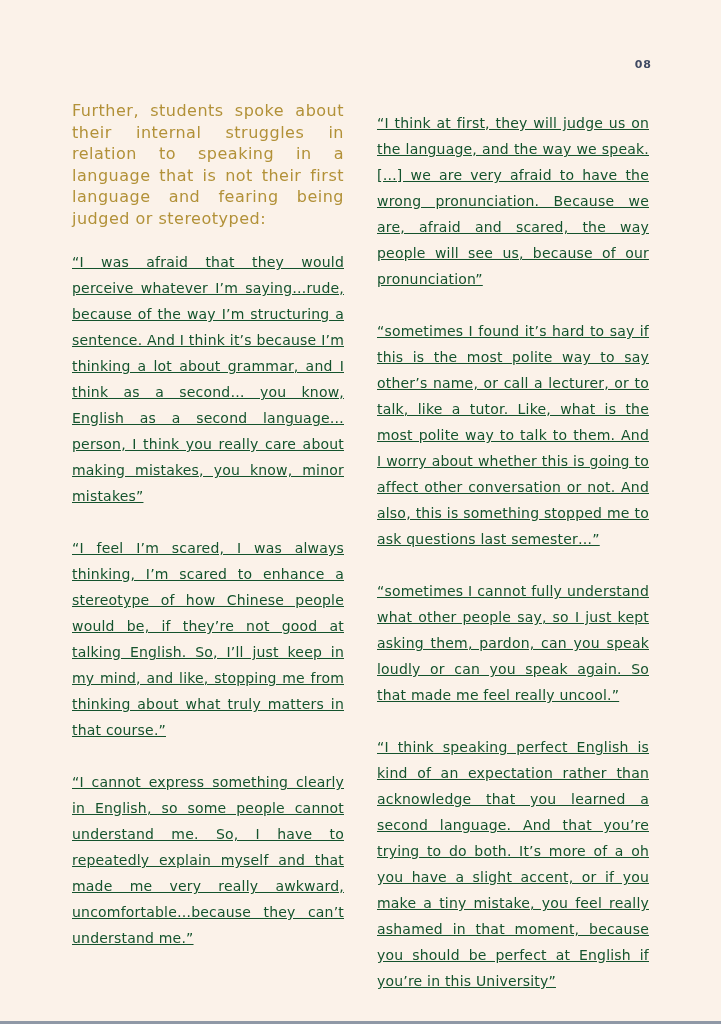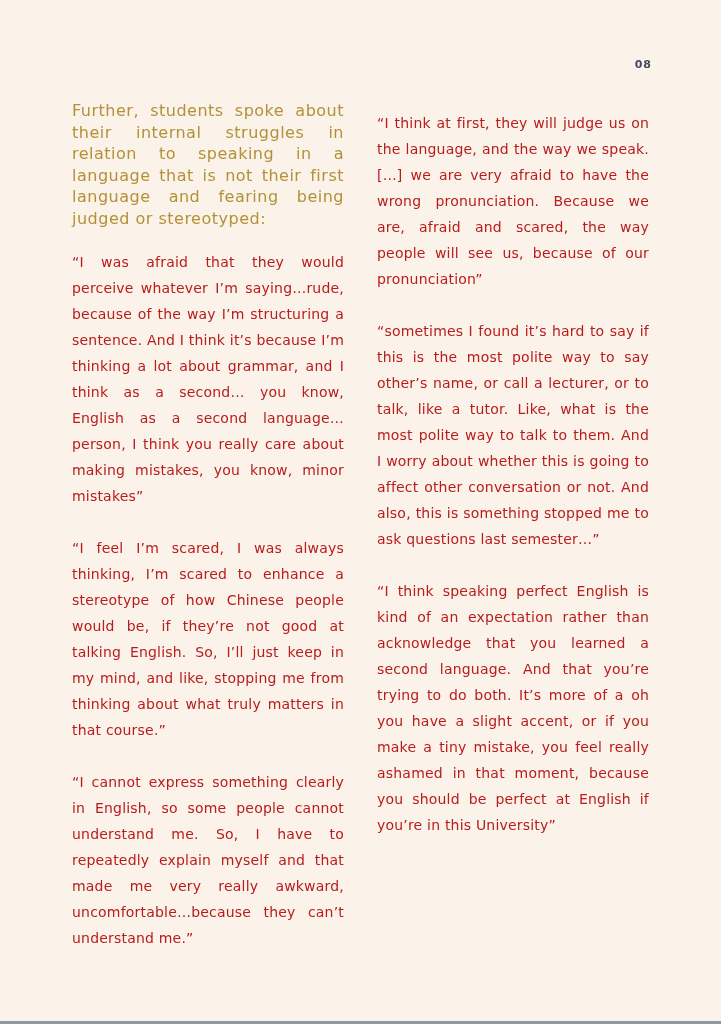--- a/index.html
+++ b/index.html
@@ -42,26 +42,27 @@
     color: #b29138;
     font-size: 16px;
     line-height: 21.5px;
     font-weight: normal;
     letter-spacing: 0.5px;
     text-align: justify;
     text-justify: inter-word;
   }
   .quote {
     margin: 0 0 26px 0;
-    color: #b91c1c;
+    color: #14532d;
     font-size: 14px;
     line-height: 26px;
     letter-spacing: 0.2px;
     text-align: justify;
     text-justify: inter-word;
+    text-decoration: underline;
   }
   .quote:last-child {
     margin-bottom: 0;
   }
   .footer-bar {
     position: absolute;
     left: 0;
     bottom: 0;
     width: 100%;
     height: 3px;
@@ -83,19 +84,20 @@
     <p class="quote">“I feel I’m scared, I was always thinking, I’m scared to enhance a stereotype of how Chinese people would be, if they’re not good at talking English. So, I’ll just keep in my mind, and like, stopping me from thinking about what truly matters in that course.”</p>
 
     <p class="quote">“I cannot express something clearly in English, so some people cannot understand me. So, I have to repeatedly explain myself and that made me very really awkward, uncomfortable…because they can’t understand me.”</p>
   </div>
 
   <div class="col col-right">
     <p class="quote">“I think at first, they will judge us on the language, and the way we speak. […] we are very afraid to have the wrong pronunciation. Because we are, afraid and scared, the way people will see us, because of our pronunciation”</p>
 
     <p class="quote">“sometimes I found it’s hard to say if this is the most polite way to say other’s name, or call a lecturer, or to talk, like a tutor. Like, what is the most polite way to talk to them. And I worry about whether this is going to affect other conversation or not. And also, this is something stopped me to ask questions last semester…”</p>
 
+    <p class="quote">“sometimes I cannot fully understand what other people say, so I just kept asking them, pardon, can you speak loudly or can you speak again. So that made me feel really uncool.”</p>
 
     <p class="quote">“I think speaking perfect English is kind of an expectation rather than acknowledge that you learned a second language. And that you’re trying to do both. It’s more of a oh you have a slight accent, or if you make a tiny mistake, you feel really ashamed in that moment, because you should be perfect at English if you’re in this University”</p>
   </div>
 
 </div>
 
 <div class="footer-bar"></div>
 
 </body></html>

